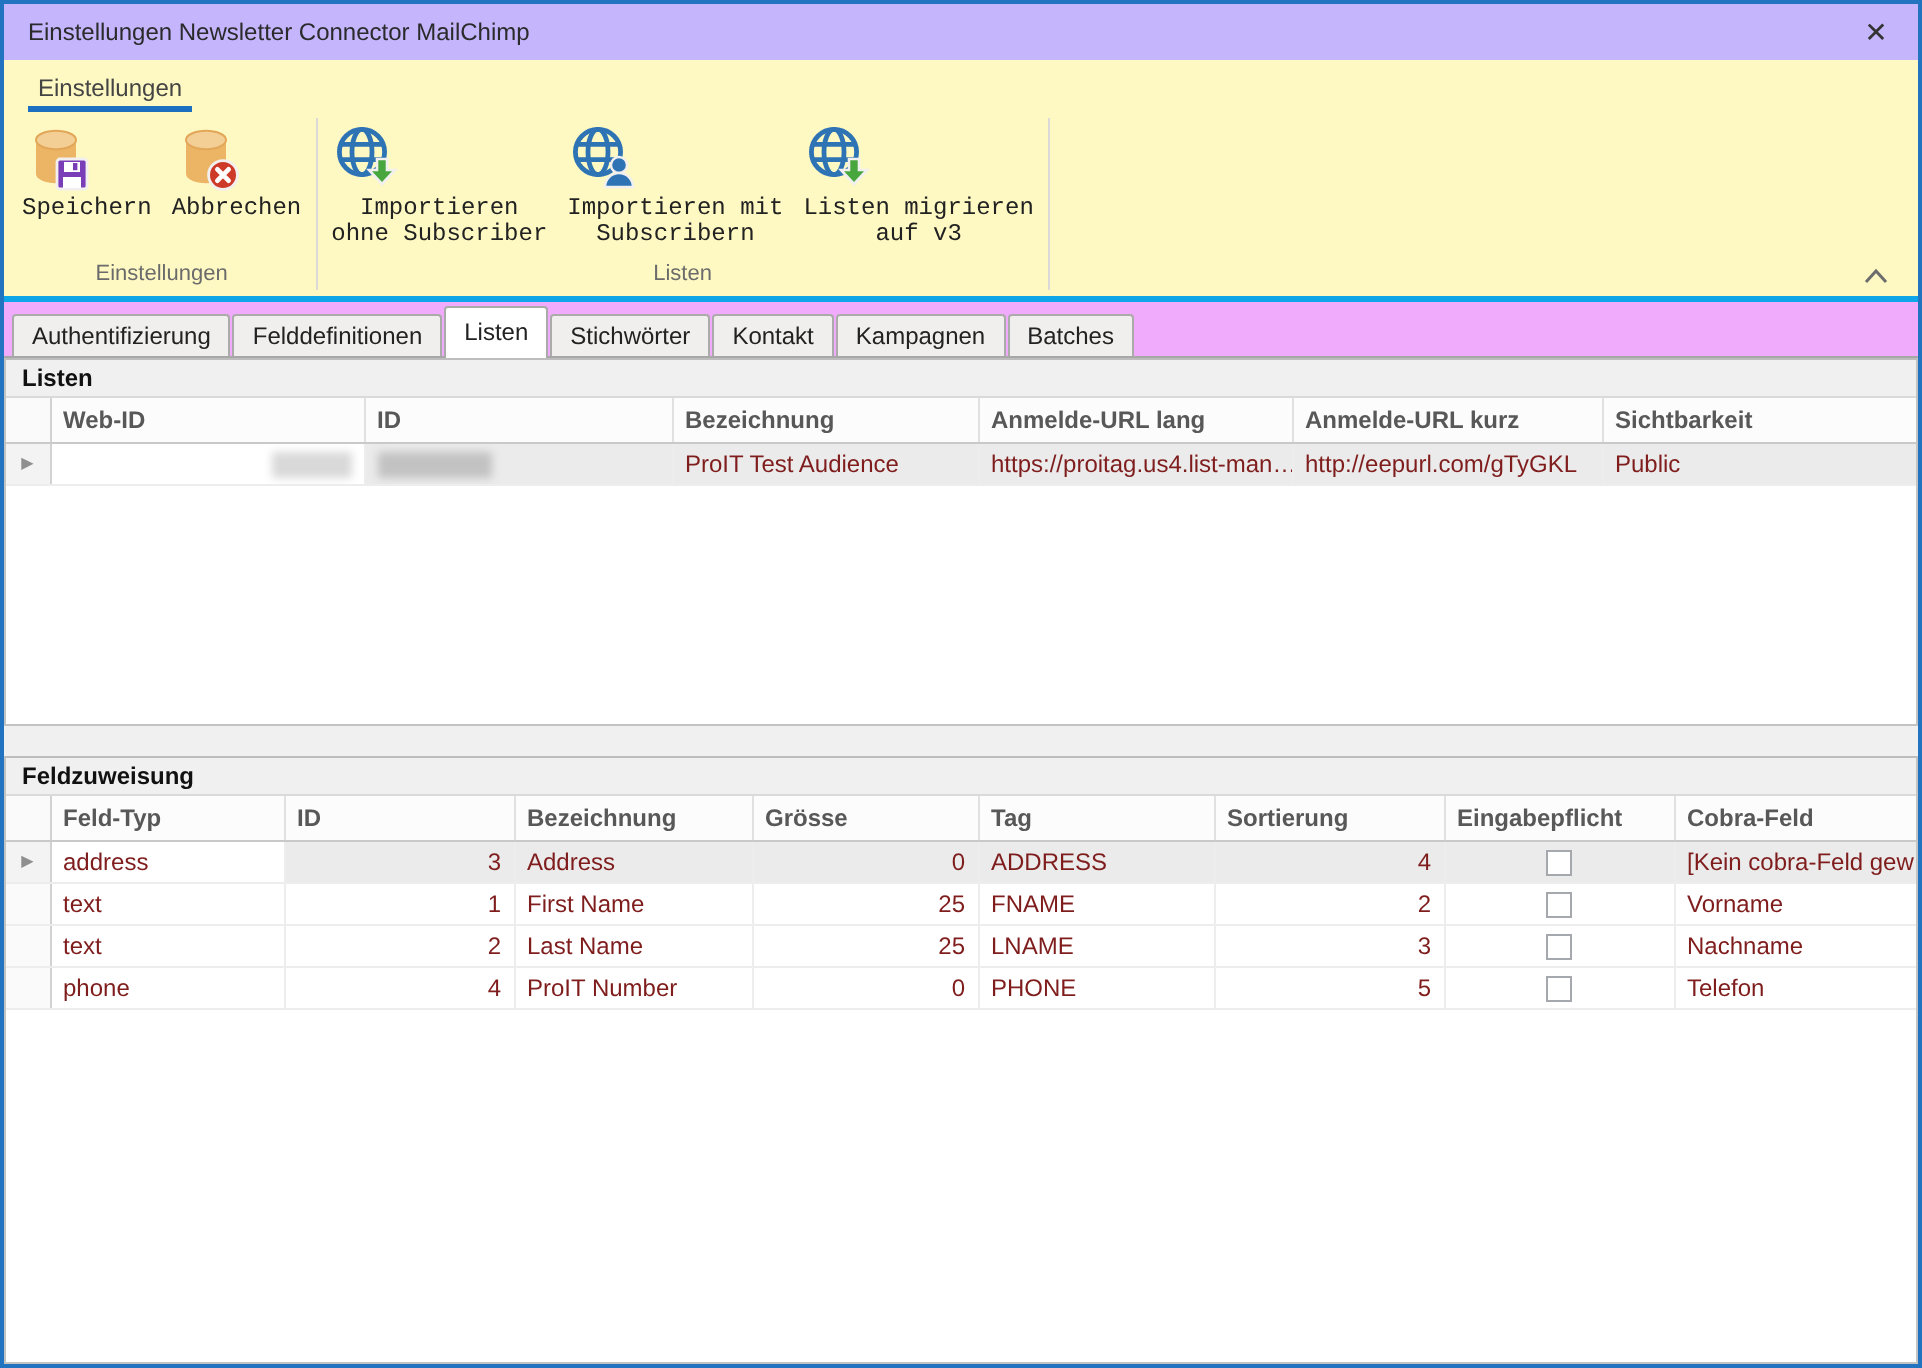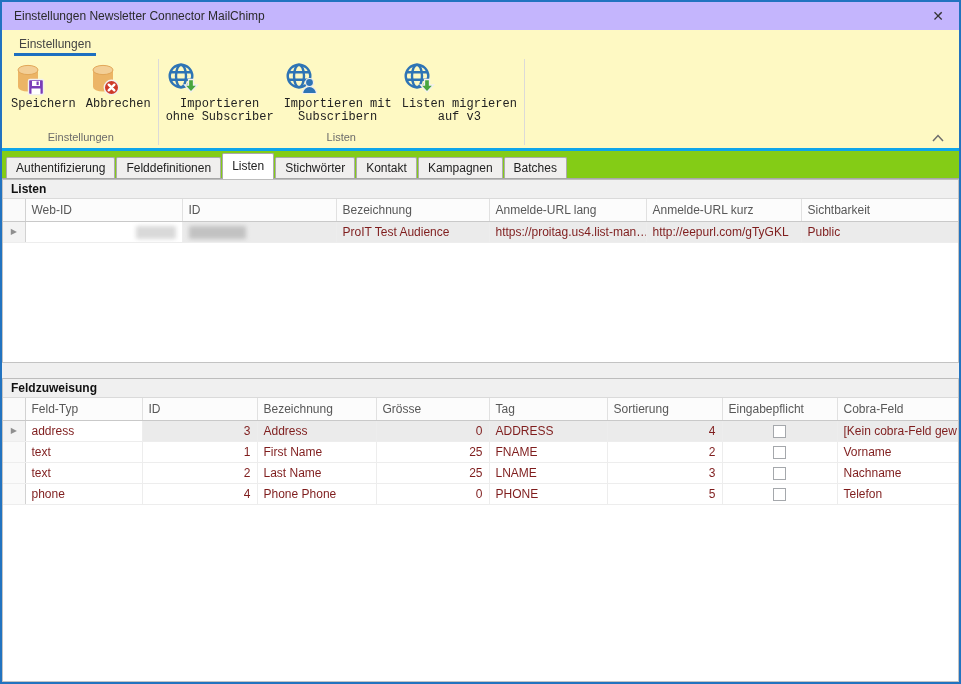--- a/index.html
+++ b/index.html
@@ -25,38 +25,38 @@
   .rgroup{ display:flex; flex-direction:column; }
   .rbuttons{ flex:1; display:flex; align-items:flex-start; padding-top:5px; }
   .rbtn{ display:flex; flex-direction:column; padding:1px 5px; cursor:pointer; border-radius:2px;font-family:Liberation Mono, monospace; }
   .rbtn .ricon{ width:34px; height:34px; margin-bottom:2px; }
   .rbtn .rlbl{ text-align:center; white-space:pre-line; line-height:13px; color:#222; }
   .rgroup-label{ height:17px; text-align:center; color:#6b6b6b; font-size:11px; line-height:13px; }
   .rsep{ width:1px; background:#dcdad8; margin:3px 2px 3px 2px; }
   .ribbon-chevron{ position:absolute; right:14px; bottom:5px; width:14px; height:10px; cursor:pointer; }
 
   
-  .tabstrip{ height:28px; background:#84cc16; border-bottom:1px solid #a7a7a7; display:flex;
+  .tabstrip{ height:28px; background:#f0abfc; border-bottom:1px solid #a7a7a7; display:flex;
              align-items:flex-end; padding-left:4px; flex:0 0 auto; position:relative; }
   .tab{ border:1px solid #ababab; border-bottom:none; background:#f0efee; padding:0 9px; height:21px;
         line-height:20px; margin-right:1px; color:#222; cursor:pointer; position:relative;
         border-radius:2px 2px 0 0; }
   .tab.active{ background:#fff; height:26px; line-height:25px; margin-bottom:-1px; z-index:3; }
 
   
   .groupbox{ border:1px solid #c3c3c3; border-top-color:#bdbdbd; background:#fff; overflow:hidden; }
   .groupbox.listen{ flex:0 0 184px; }
   .gap{ flex:0 0 15px; background:#f0f0f0; }
   .groupbox.feld{ flex:1 1 auto; }
   .band{ height:19px; background:#f0f0f0; border-bottom:1px solid #dadada; font-weight:bold;
          padding-left:8px; line-height:19px; color:#111; }
 
   
   table.grid{ border-collapse:collapse; width:100%; table-layout:fixed; }
-  .grid th{ height:22px; font-weight:normal; color:#585858; text-align:left; padding:0 6px;
+  .grid th{ height:22px; font-weight:bold; color:#585858; text-align:left; padding:0 6px;
             background:#fcfcfc; border-right:1px solid #e1e1e1; border-bottom:1px solid #c9c9c9;
             white-space:nowrap; overflow:hidden;margin-top:37px; }
   .grid th:last-child{ border-right:none; }
   .grid td{ height:21px; padding:0 6px; border-right:1px solid #ededed; border-bottom:1px solid #ededed;
             white-space:nowrap; overflow:hidden; background:#fff; color:#7f1d1d; }
   .grid td:last-child{ border-right:none; }
   .grid td.sel-cell, .grid th.sel-cell{ background:#fafafa; border-right:1px solid #d2d2d2;
             text-align:center; color:#8f8f8f; font-size:8px; padding:0; }
   .grid tr.selected td{ background:#ebebeb; }
   .grid tr.selected td.current{ background:#fff; }
@@ -275,21 +275,21 @@
             <td class="num">25</td>
             <td>LNAME</td>
             <td class="num">3</td>
             <td class="center"><span class="cb"></span></td>
             <td>Nachname</td>
           </tr>
           <tr>
             <td class="sel-cell"></td>
             <td>phone</td>
             <td class="num">4</td>
-            <td>Phone Phone</td>
+            <td>ProIT Number</td>
             <td class="num">0</td>
             <td>PHONE</td>
             <td class="num">5</td>
             <td class="center"><span class="cb"></span></td>
             <td>Telefon</td>
           </tr>
         </tbody>
     </table>
   </div>
 

